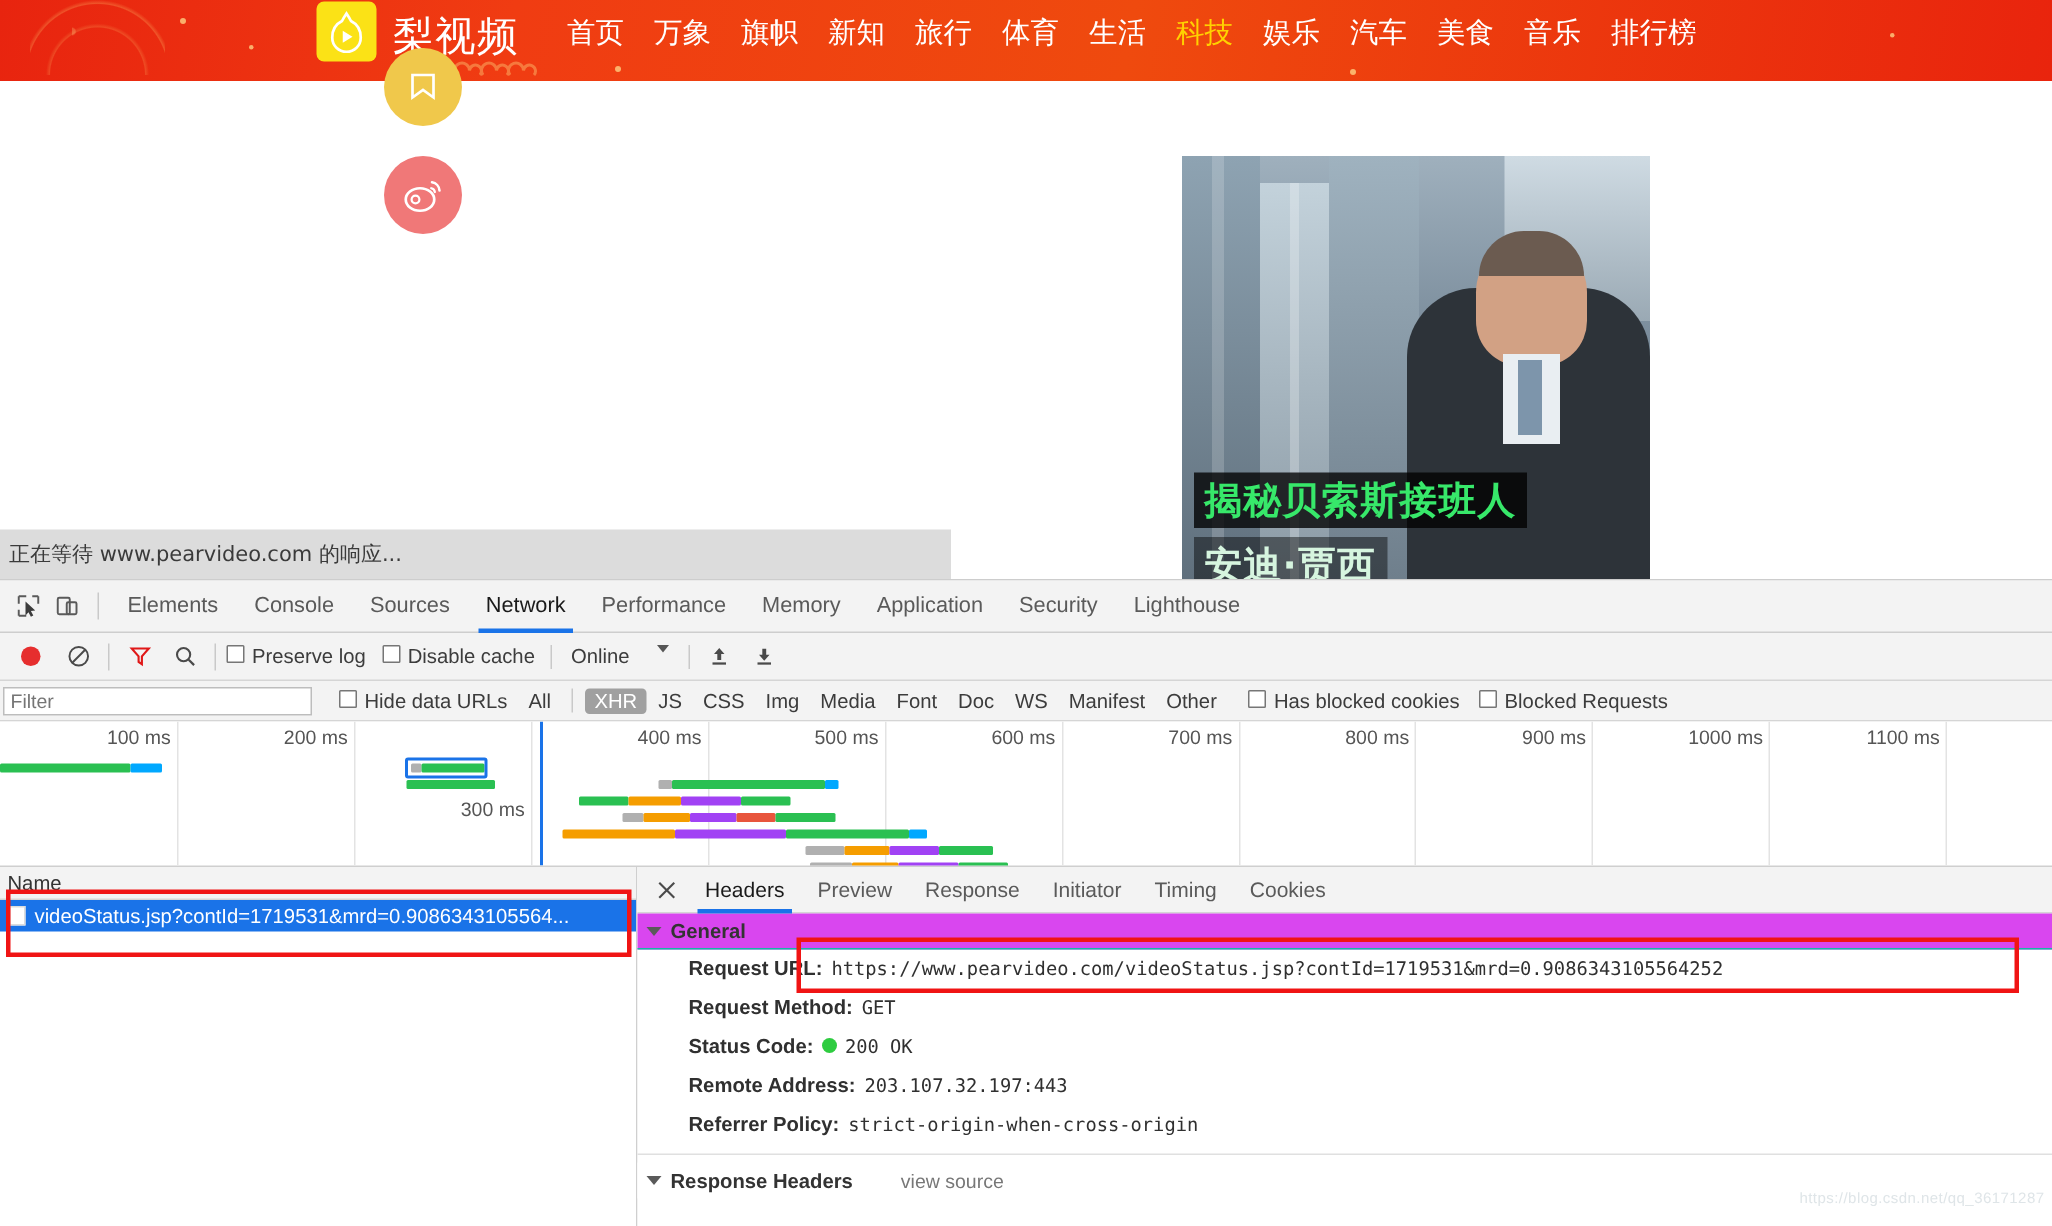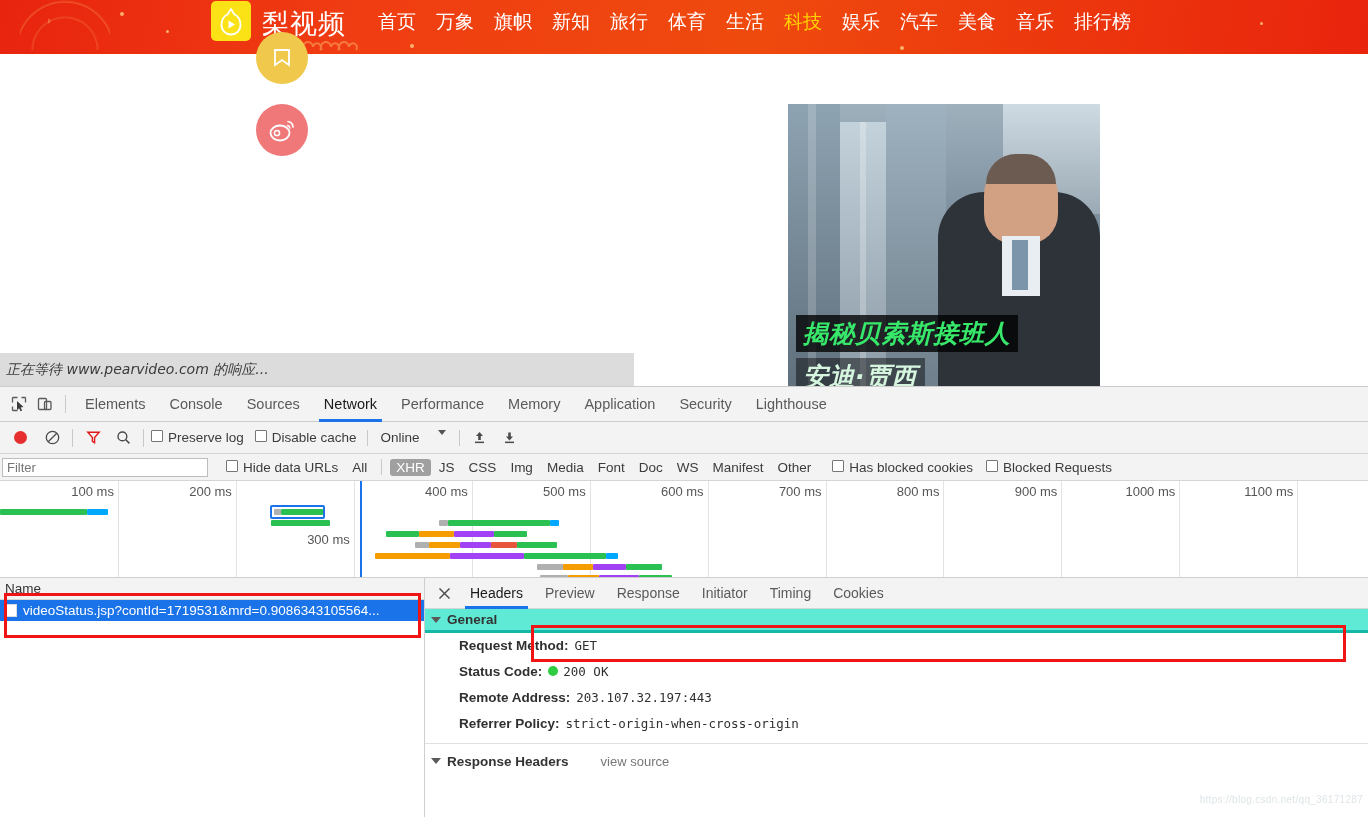--- a/index.html
+++ b/index.html
@@ -48,21 +48,21 @@
   }
   .nav-item {
     font-size: 19px; color: #fff; cursor: pointer; white-space: nowrap;
     font-family: "DejaVu Sans", sans-serif;
   }
   .nav-item.active { color: #ffd200; }
 
   
   .page-body {
     position: absolute; top: 54px; left: 0;
-    width: 1368px; height: 332px; background: #fff; font-style: italic;
+    width: 1368px; height: 332px; background: #fff;
   }
   .share-col { position: absolute; left: 256px; top: 0; }
   .share-btn {
     width: 52px; height: 52px; border-radius: 50%;
     display: flex; align-items: center; justify-content: center;
     cursor: pointer;
   }
   .share-fav { background: #f0c84b; position: absolute; top: -22px; left: 0; }
   .share-wb  { background: #f07878; position: absolute; top: 50px; left: 0; }
 
@@ -210,21 +210,21 @@
     height: 31px; padding: 0 11px; display: flex; align-items: center;
     font-size: 14px; color: #5a5a5a; cursor: pointer; position: relative;
   }
   .det-tab.active { color: #1a1a1a; }
   .det-tab.active::after {
     content: ''; position: absolute; left: 6px; right: 6px; bottom: 0;
     height: 2.5px; background: #1a73e8;
   }
   .sec-head {
     height: 24px; display: flex; align-items: center; gap: 6px;
-    background: #5eead4; border-bottom: 3px solid #14b8a6;
+    background: #d946ef; border-bottom: 1px solid #14b8a6;
     padding-left: 6px; font-size: 13.5px; font-weight: bold; color: #333;
     cursor: pointer;
   }
   .tri { width: 0; height: 0; border-left: 5px solid transparent;
     border-right: 5px solid transparent; border-top: 6px solid #5a5a5a; }
   .kv {
     display: flex; align-items: baseline; padding: 4px 0 4px 34px;
     font-size: 13.5px; line-height: 18px;
   }
   .kv .k { font-weight: bold; color: #303030; white-space: nowrap; margin-right: 6px; }
@@ -526,20 +526,24 @@
         <div class="det-tab">Timing</div>
         <div class="det-tab">Cookies</div>
       </div>
 
       <div class="sec-head">
         <span class="tri"></span>
         <span>General</span>
       </div>
 
       <div class="kv">
+        <span class="k">Request URL:</span>
+        <span class="v">https://www.pearvideo.com/videoStatus.jsp?contId=1719531&amp;mrd=0.9086343105564252</span>
+      </div>
+      <div class="kv">
         <span class="k">Request Method:</span>
         <span class="v">GET</span>
       </div>
       <div class="kv">
         <span class="k">Status Code:</span>
         <span class="green-dot"></span>
         <span class="v">200 OK</span>
       </div>
       <div class="kv">
         <span class="k">Remote Address:</span>

